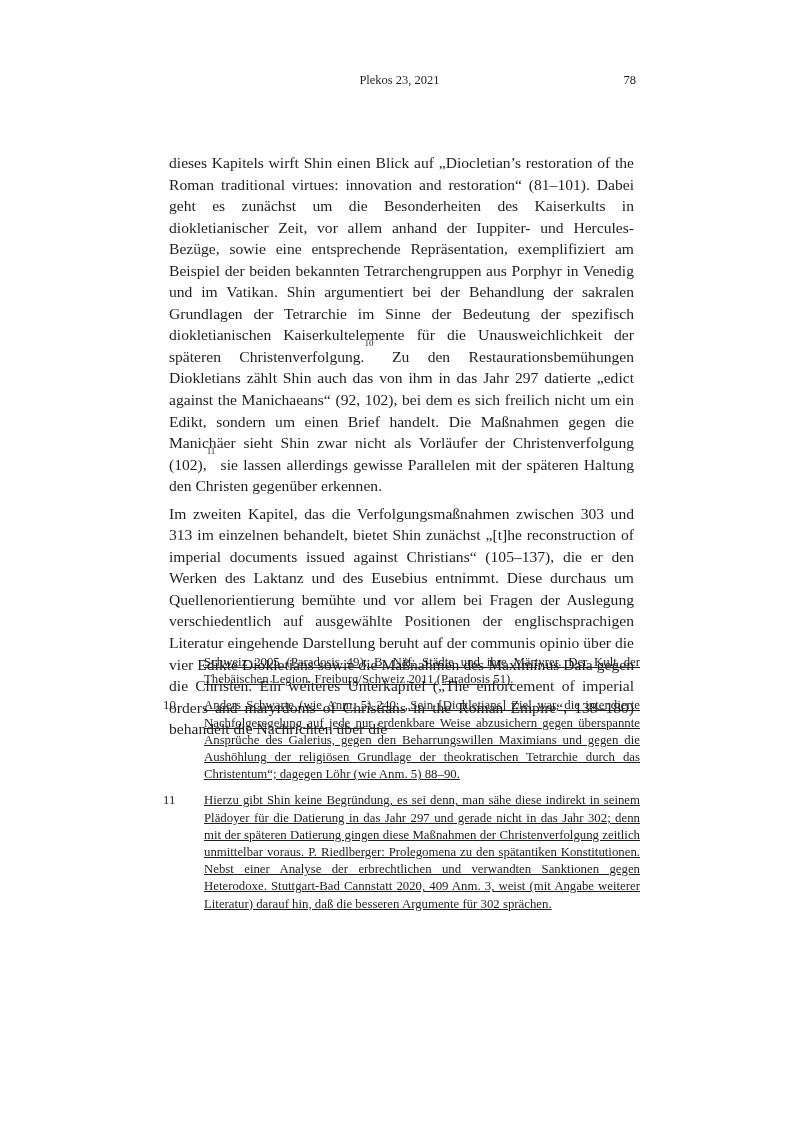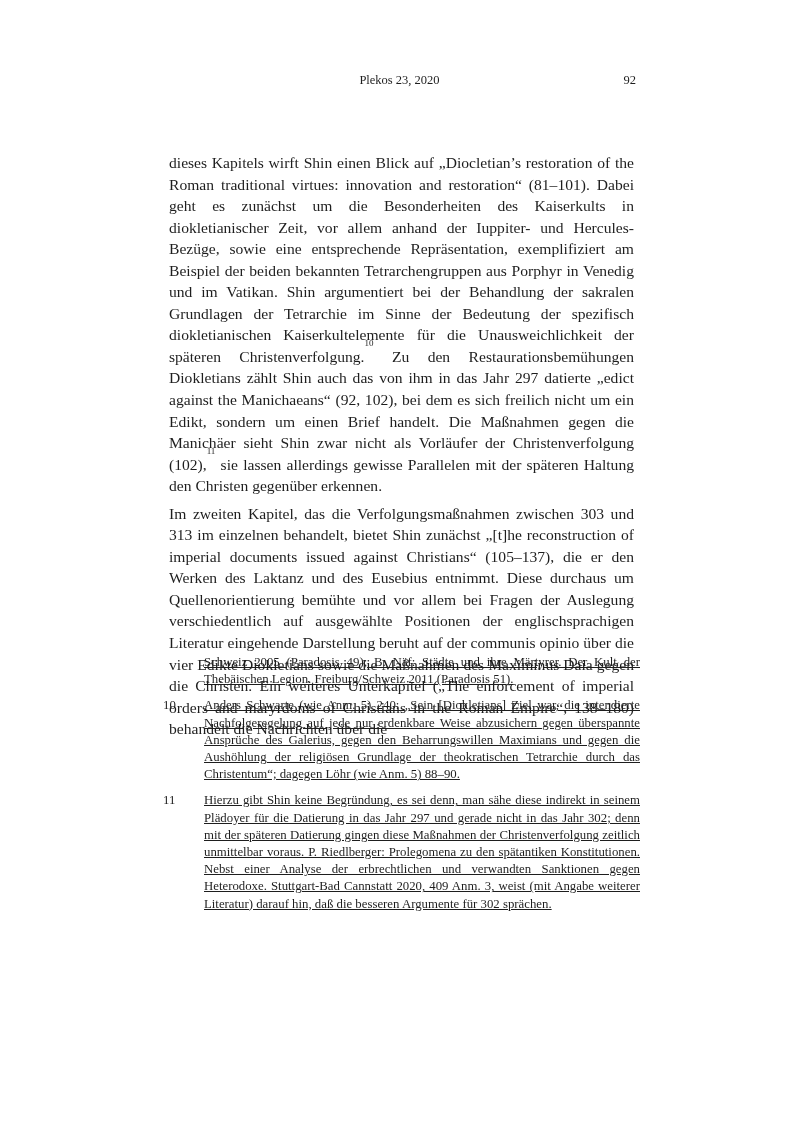--- a/index.html
+++ b/index.html
@@ -16,22 +16,22 @@
   .notes { position: absolute; left: 163px; top: 654px; width: 477px; font-size: 12.8px;
            line-height: 17.2px; text-align: justify; text-decoration: underline; }
   .note { position: relative; padding-left: 41px; }
   .note + .note { margin-top: 9px; }
   .note .num { position: absolute; left: 0; top: 0; }
 </style>
 </head>
 <body>
 
 <div class="header">
-  <span class="journal">Plekos 23, 2020</span>
-  <span class="pageno">92</span>
+  <span class="journal">Plekos 23, 2021</span>
+  <span class="pageno">78</span>
 </div>
 
 <div class="body">
   <p><span>dieses Kapitels wirft Shin einen Blick auf „Diocletian’s restoration of the Roman traditional virtues: innovation and restoration“ (81–101). Dabei geht es zunächst um die Besonderheiten des Kaiserkults in diokletianischer Zeit, vor allem anhand der Iuppiter- und Hercules-Bezüge, sowie eine entsprechende Repräsentation, exemplifiziert am Beispiel der beiden bekannten Tetrarchengruppen aus Porphyr in Venedig und im Vatikan. Shin argumentiert bei der Behandlung der sakralen Grundlagen der Tetrarchie im Sinne der Bedeutung der spezifisch diokletianischen Kaiserkultelemente für die Unausweichlichkeit der späteren Christenverfolgung.</span><sup>10</sup><span> Zu den Restaurationsbemühungen Diokletians zählt Shin auch das von ihm in das Jahr 297 datierte „edict against the Manichaeans“ (92, 102), bei dem es sich freilich nicht um ein Edikt, sondern um einen Brief handelt. Die Maßnahmen gegen die Manichäer sieht Shin zwar nicht als Vorläufer der Christenverfolgung (102),</span><sup>11</sup><span> sie lassen allerdings gewisse Parallelen mit der späteren Haltung den Christen gegenüber erkennen.</span></p>
   <p><span>Im zweiten Kapitel, das die Verfolgungsmaßnahmen zwischen 303 und 313 im einzelnen behandelt, bietet Shin zunächst „[t]he reconstruction of imperial documents issued against Christians“ (105–137), die er den Werken des Laktanz und des Eusebius entnimmt. Diese durchaus um Quellenorientierung bemühte und vor allem bei Fragen der Auslegung verschiedentlich auf ausgewählte Positionen der englischsprachigen Literatur eingehende Darstellung beruht auf der communis opinio über die vier Edikte Diokletians sowie die Maßnahmen des Maximinus Daia gegen die Christen. Ein weiteres Unterkapitel („The enforcement of imperial orders and maryrdoms of Christians in the Roman Empire“, 138–180) behandelt die Nachrichten über die</span></p>
 </div>
 
 <div class="notes">
   <div class="note">
     <span class="num"></span>

